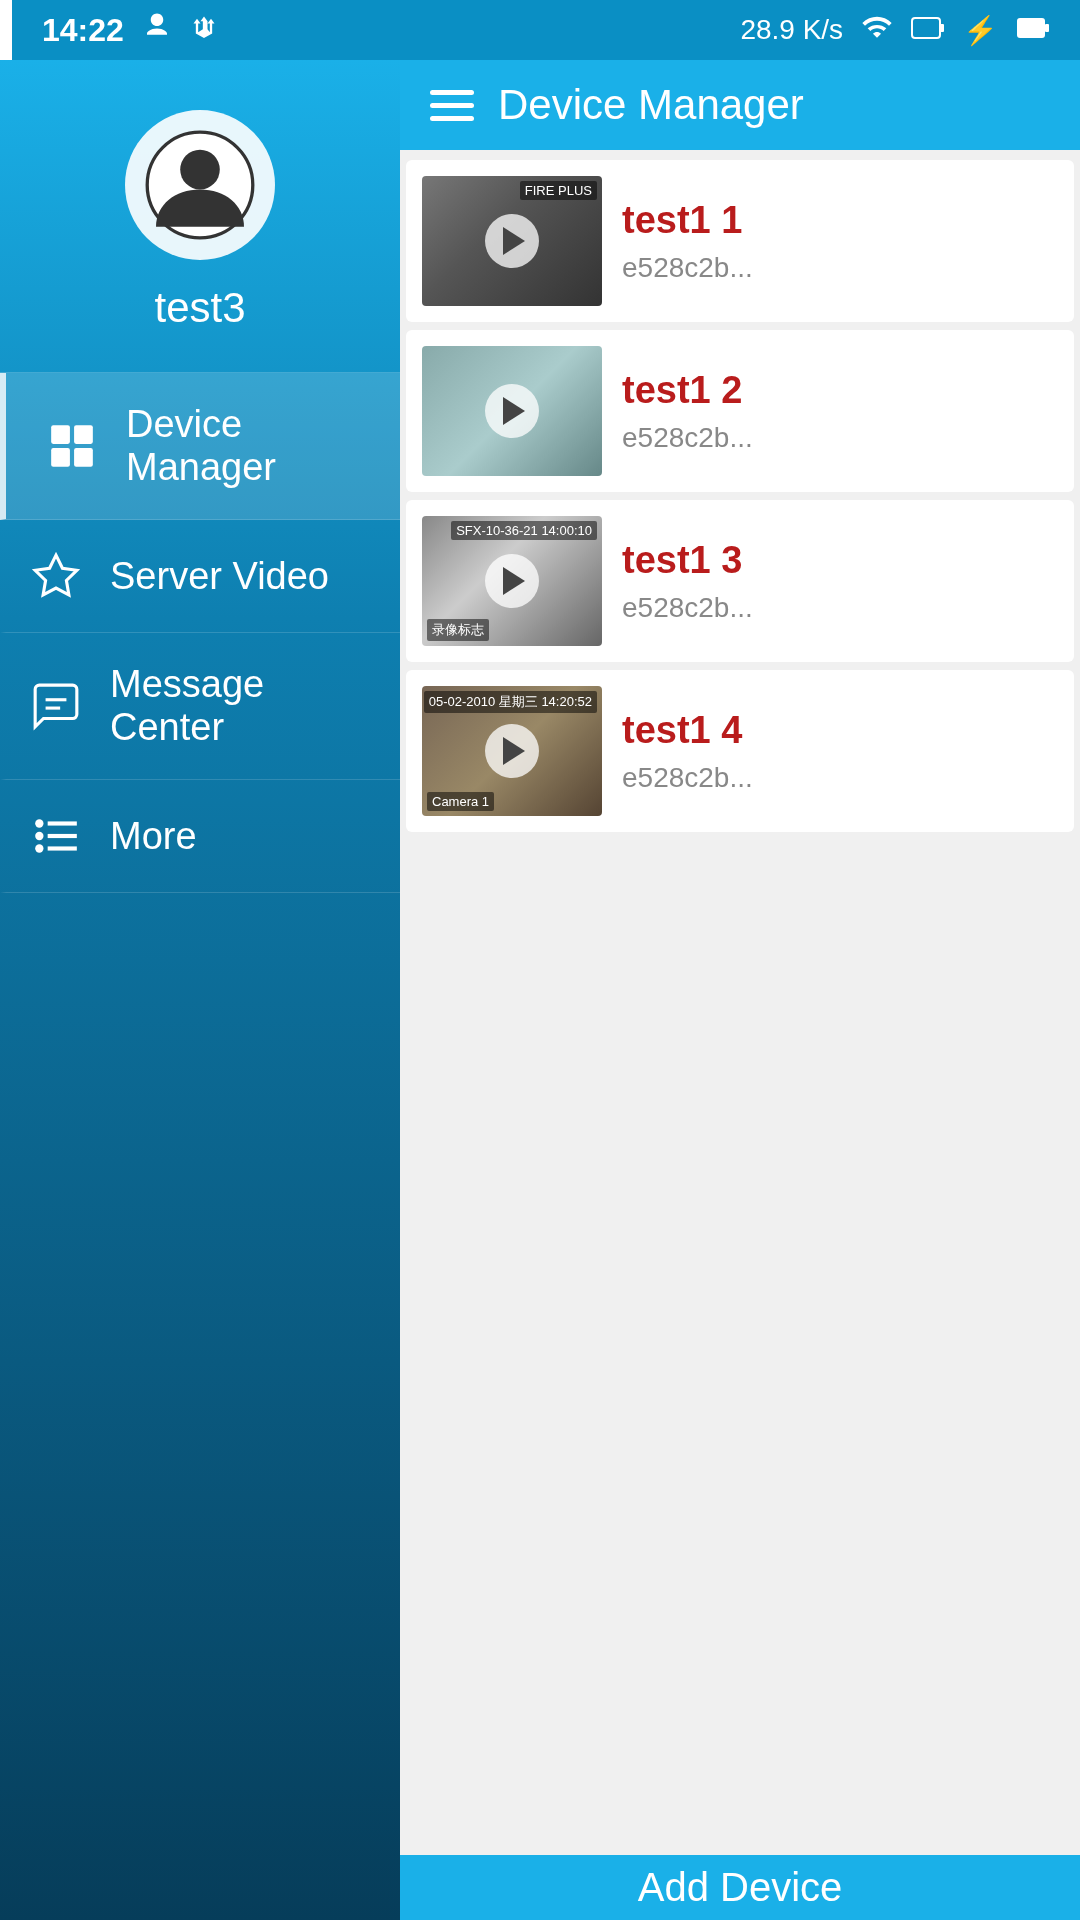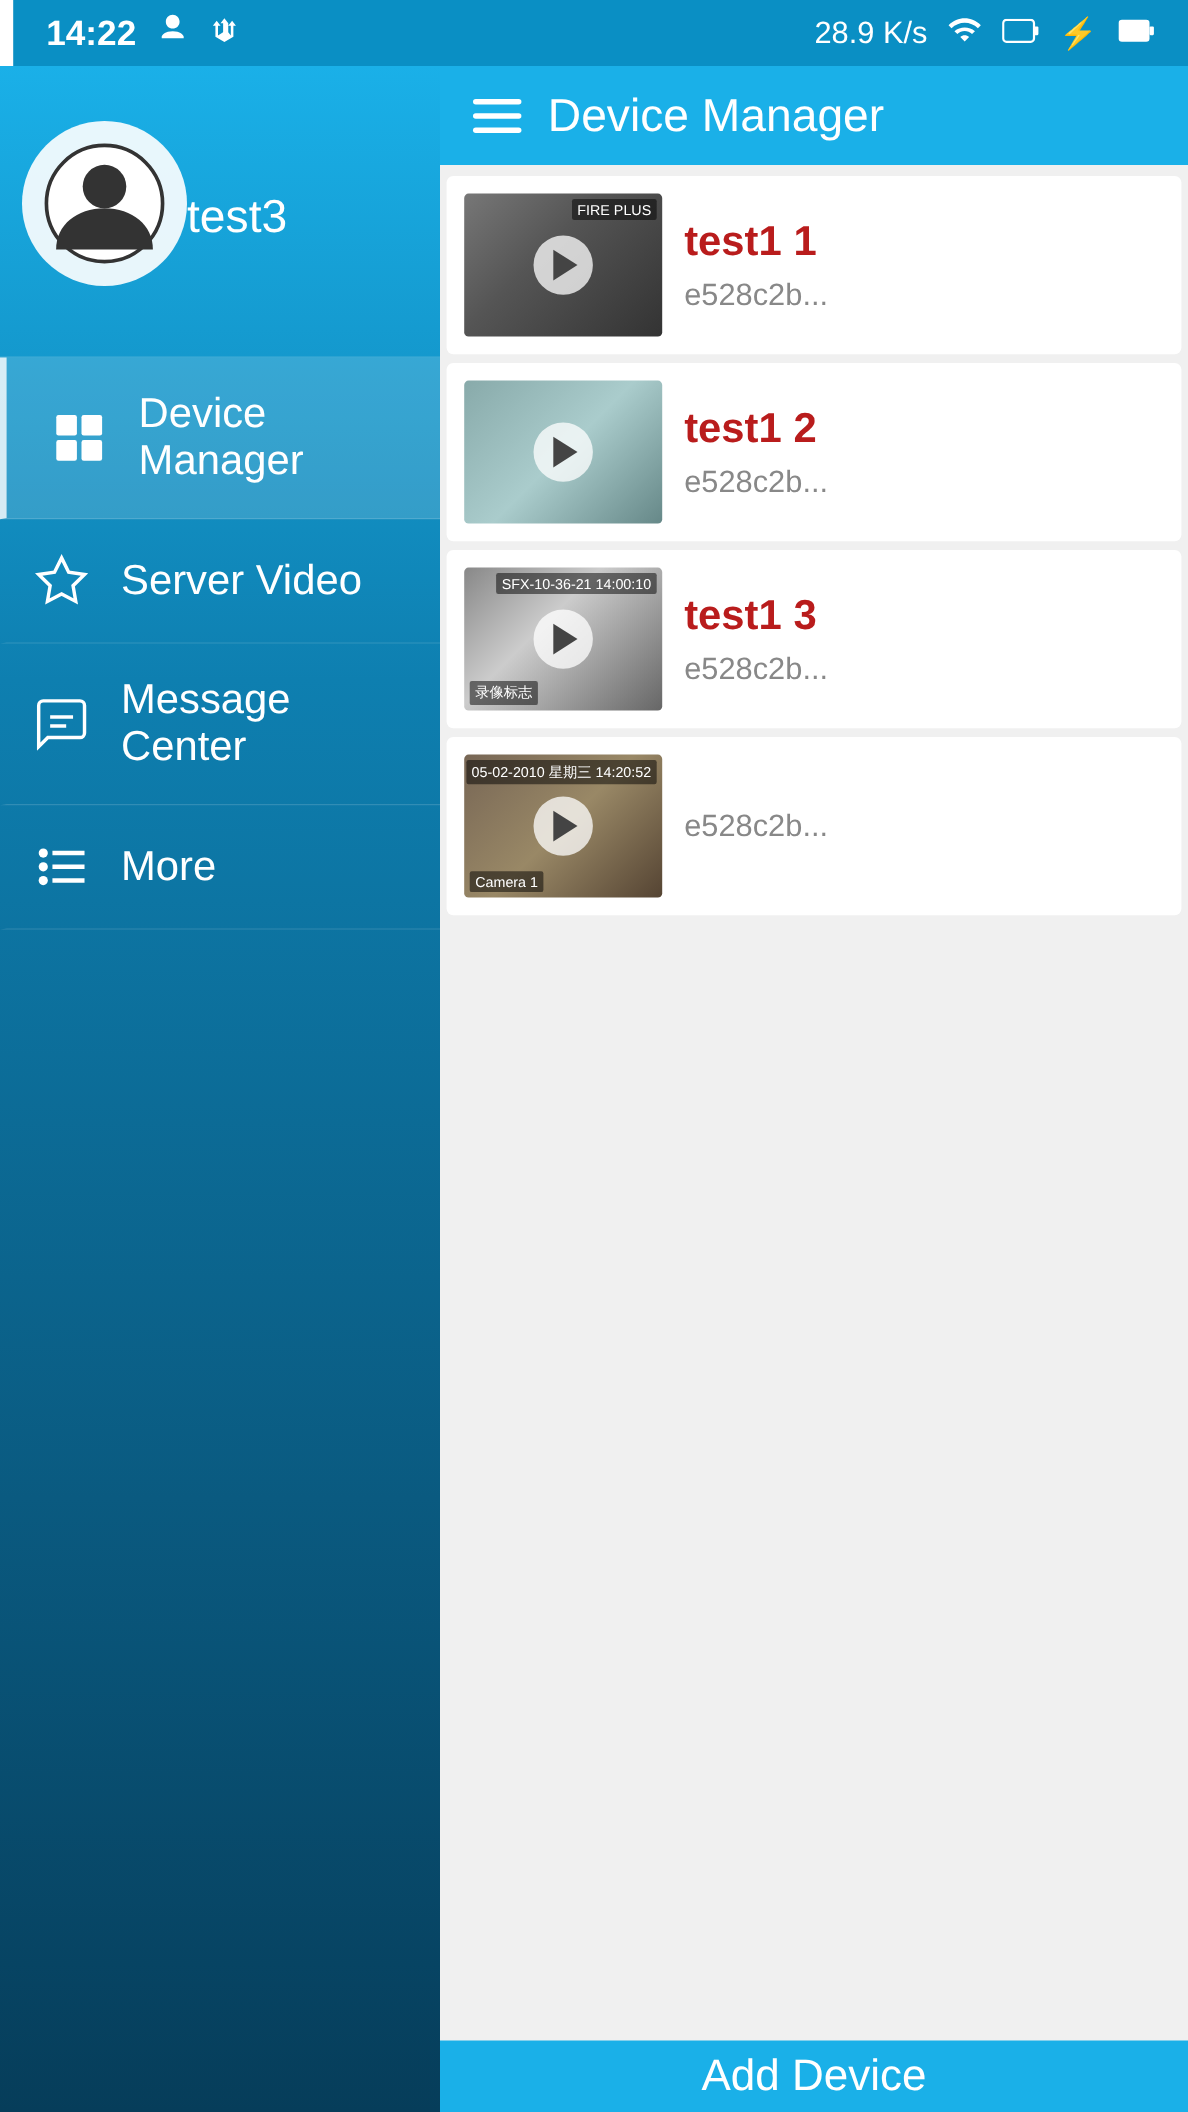--- a/index.html
+++ b/index.html
@@ -51,21 +51,21 @@
       bottom: 0;
       background: linear-gradient(180deg, #1ab0e8 0%, #0e7fb0 30%, #0a5a80 70%, #063d5a 100%);
       z-index: 50;
       display: flex;
       flex-direction: column;
     }
 
     
     .profile-section {
       display: flex;
-      flex-direction: row;
+      flex-direction: column;
       align-items: center;
       padding: 50px 20px 40px;
       border-bottom: 1px solid rgba(255,255,255,0.2);
     }
     .avatar-circle {
       width: 150px;
       height: 150px;
       border-radius: 50%;
       background: rgba(255,255,255,0.9);
       display: flex;
@@ -432,20 +432,21 @@
 
     <div class="device-item">
       <div class="device-thumbnail thumb-4">
         <div class="timestamp">05-02-2010 星期三 14:20:52</div>
         <div class="play-btn">
           <div class="play-triangle"></div>
         </div>
         <div class="bottom-label">Camera 1</div>
       </div>
       <div class="device-info">
+        <span class="device-name">test1 4</span>
         <span class="device-id">e528c2b...</span>
       </div>
     </div>
 
     <div class="empty-area"></div>
   </div>
 
   <div class="add-device-btn">
     <span>Add Device</span>
   </div>

